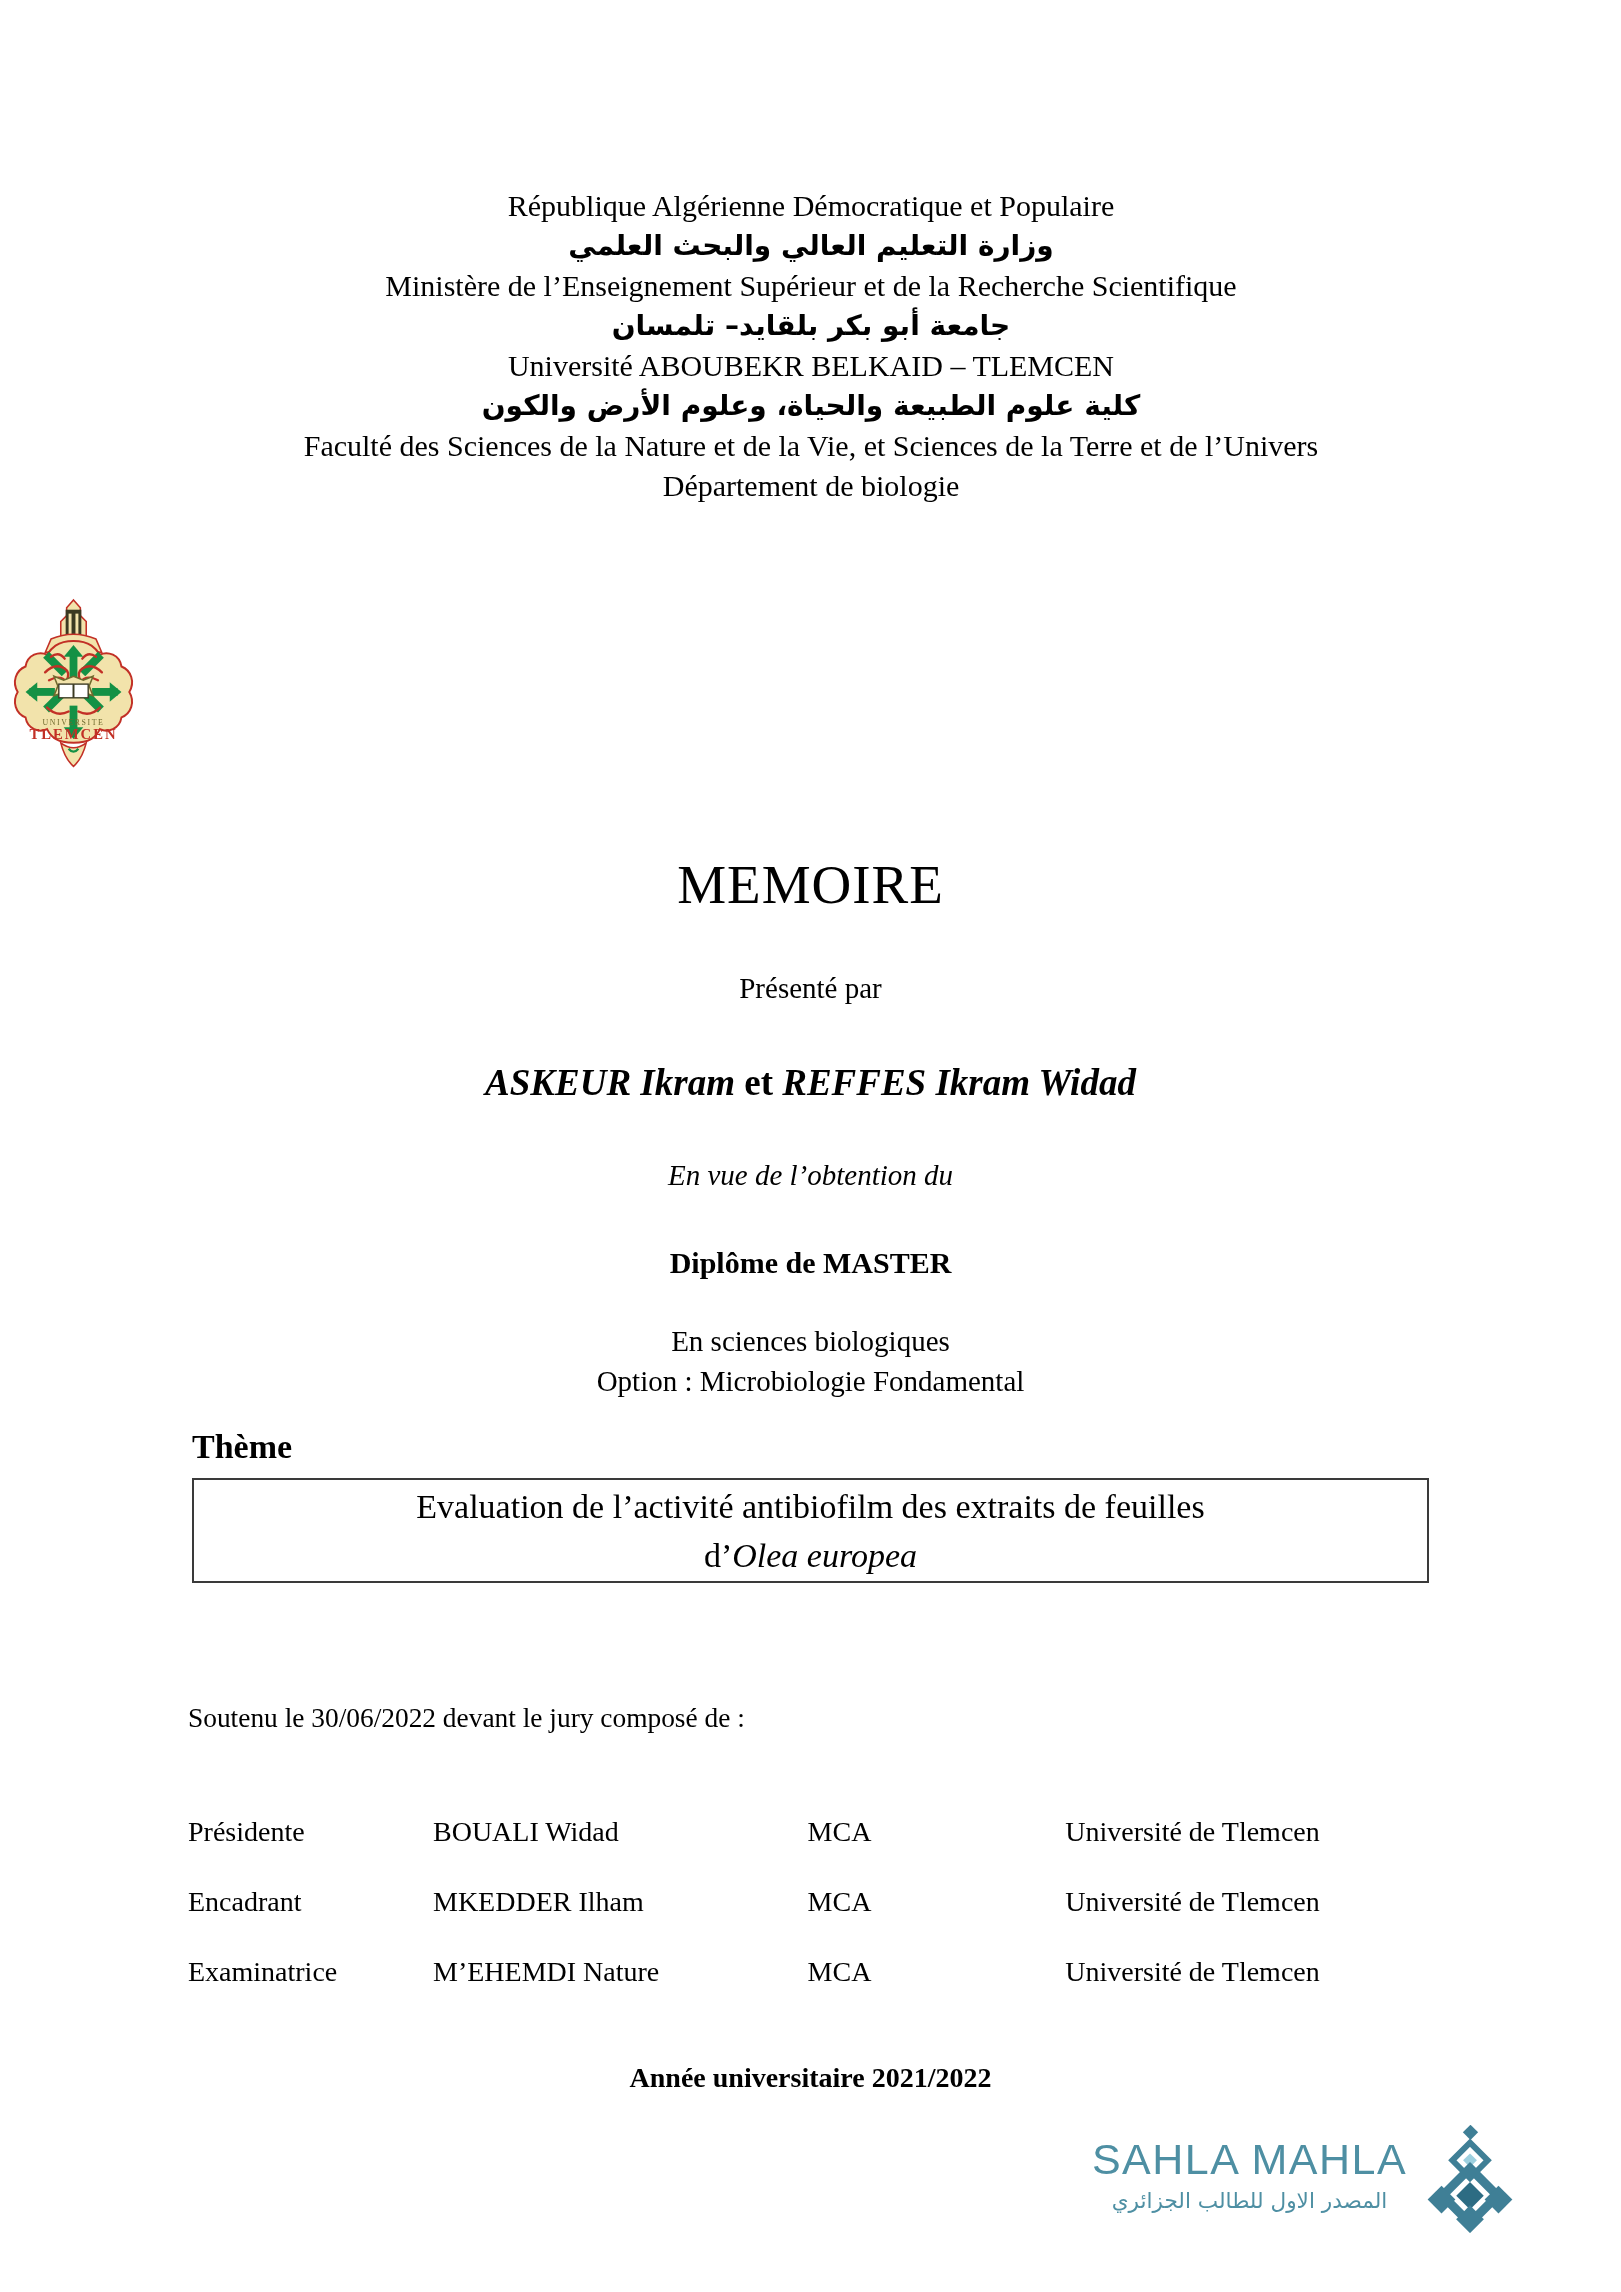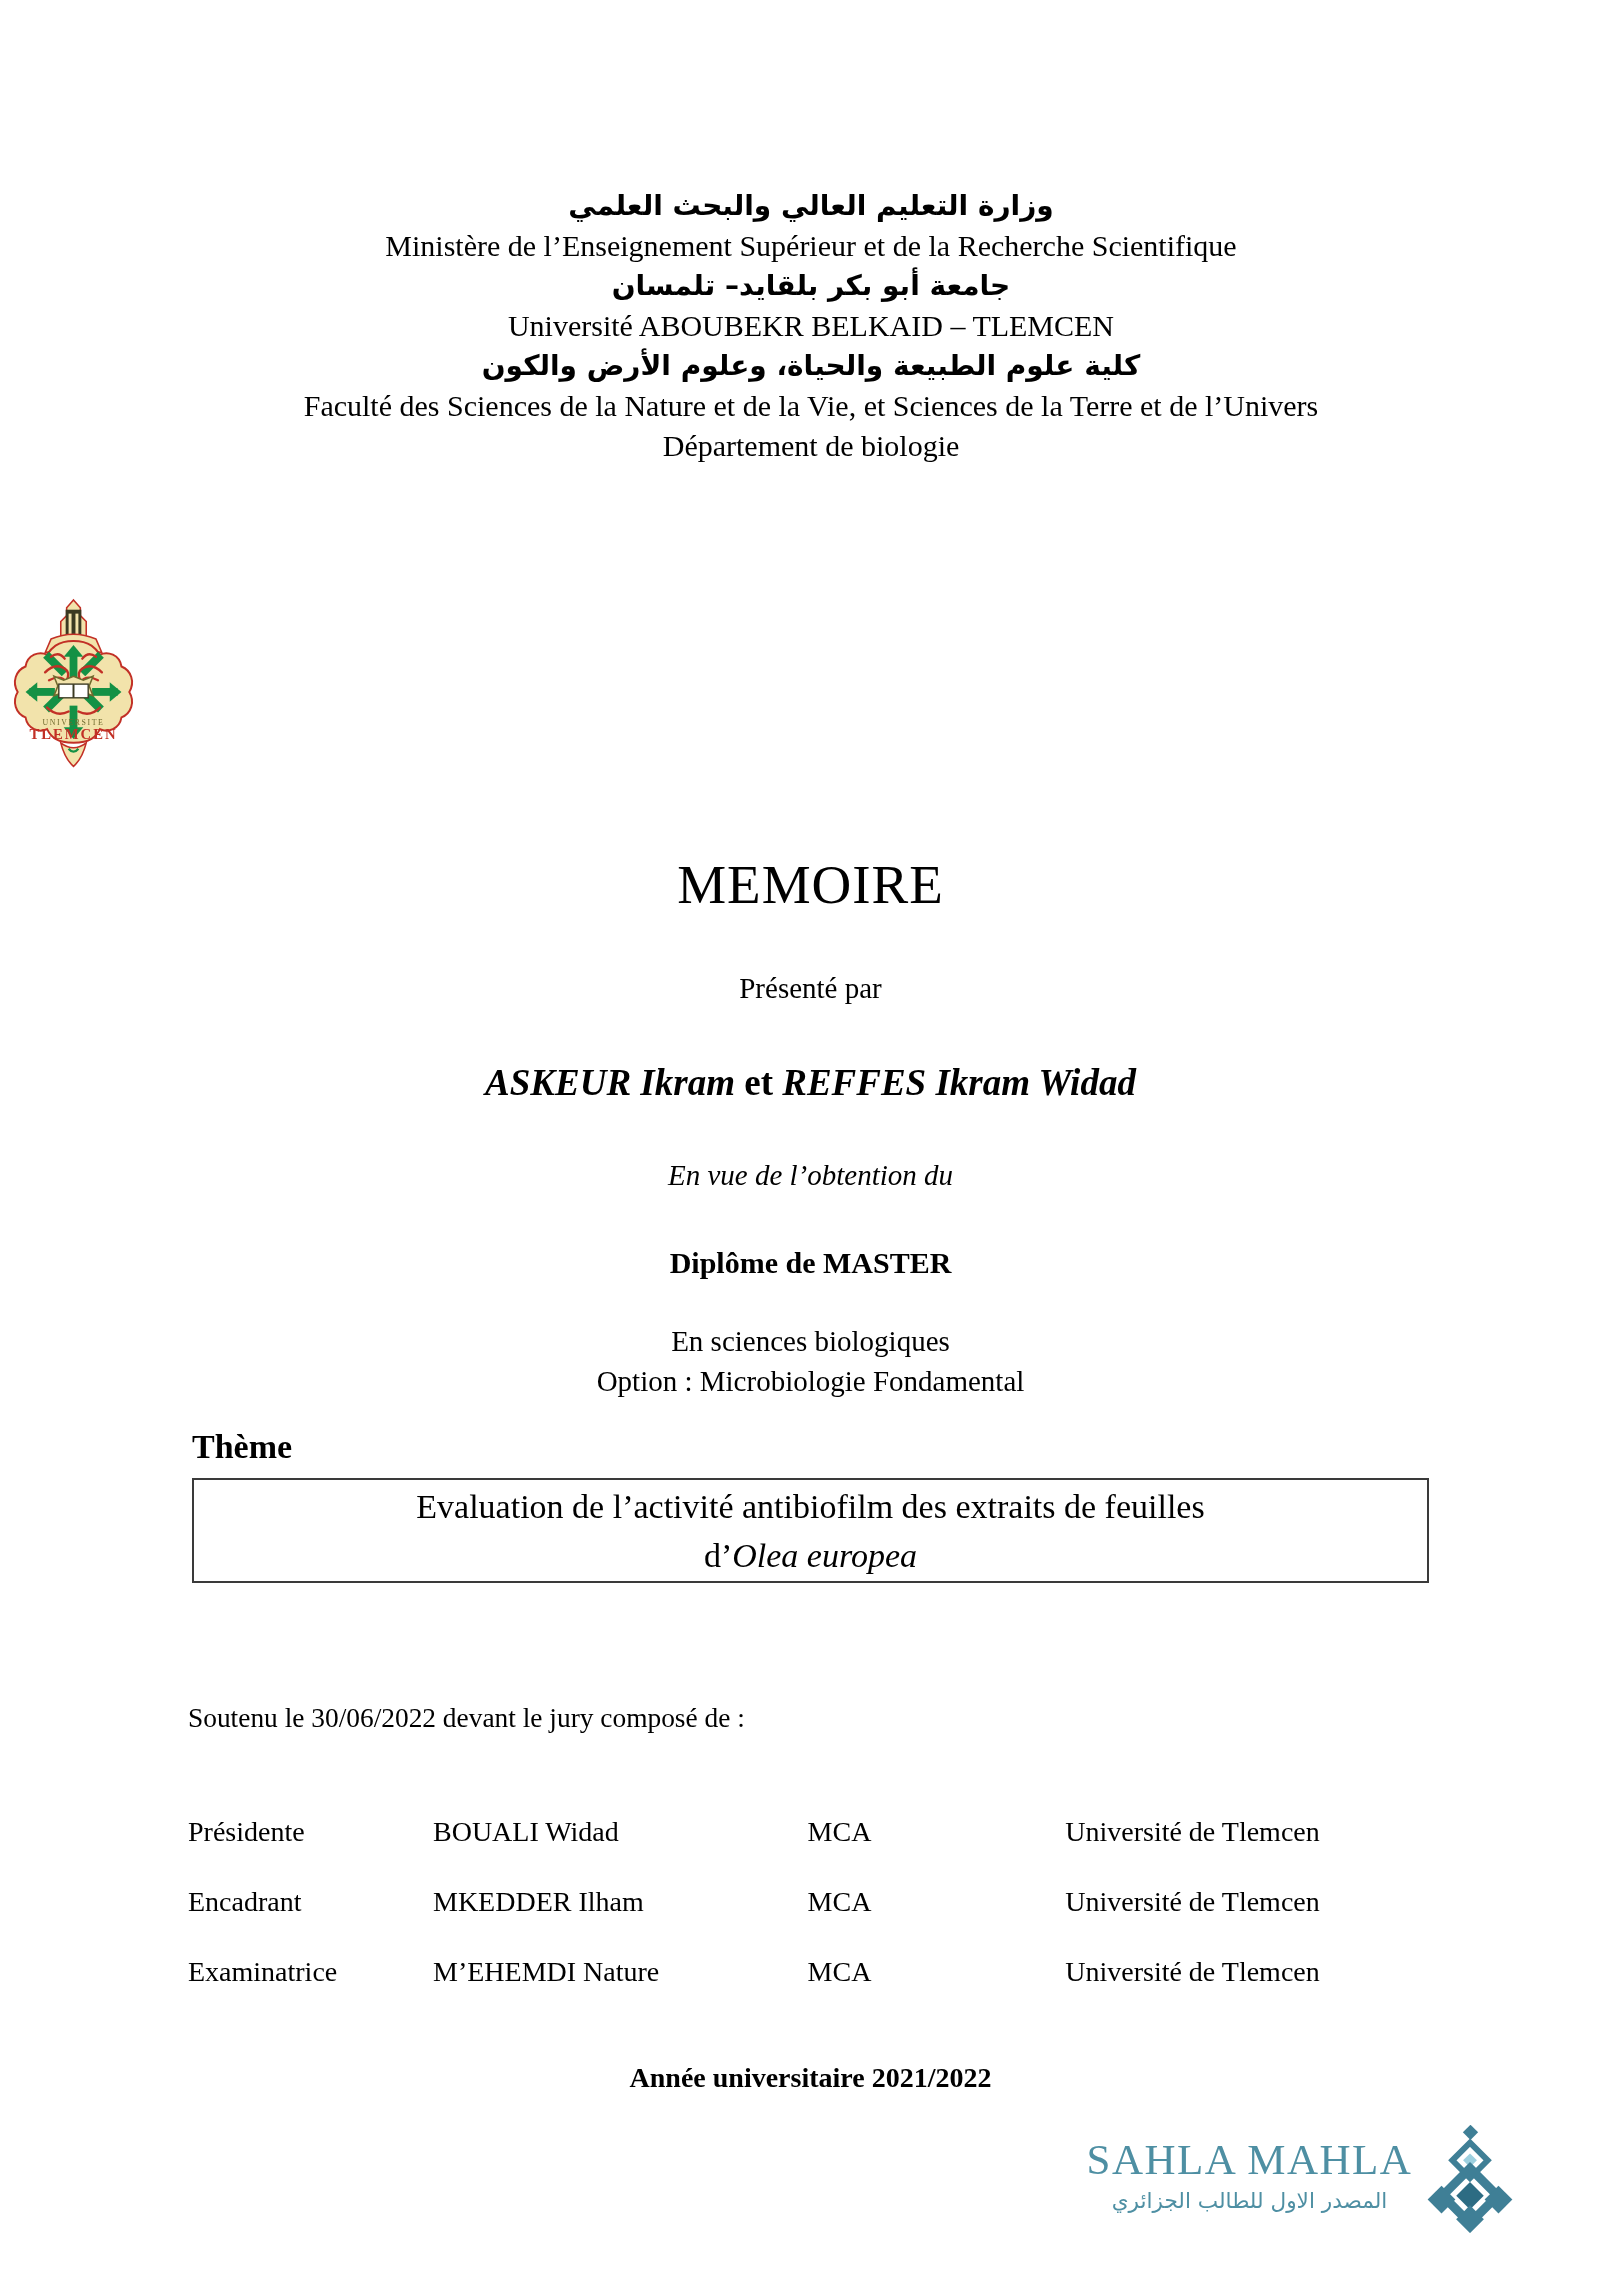--- a/index.html
+++ b/index.html
@@ -195,21 +195,21 @@
     height: 127px;
   }
   .wm-text {
     position: absolute;
     top: 9.8px;
     left: 0;
     width: 363px;
     text-align: center;
   }
   .wm-title {
-    font-family: Liberation Serif, serif;
+    font-family: Liberation Sans, sans-serif;
     font-size: 43px;
     letter-spacing: 1.5px;
     color: #4e8fa3;
     line-height: 49px;
     white-space: nowrap;
   }
   .wm-sub {
     font-family: "DejaVu Sans", "Liberation Sans", sans-serif;
     font-size: 21.6px;
     color: #4e8fa3;
@@ -222,20 +222,21 @@
     top: 0;
     left: 348px;
   }
 </style>
 </head>
 <body>
 
 <div class="page">
 
   <div class="header-block">
+    <div class="hdr-line">République Algérienne Démocratique et Populaire</div>
     <div class="hdr-ar">وزارة التعليم العالي والبحث العلمي</div>
     <div class="hdr-line">Ministère de l’Enseignement Supérieur et de la Recherche Scientifique</div>
     <div class="hdr-ar">جامعة أبو بكر بلقايد– تلمسان</div>
     <div class="hdr-line">Université ABOUBEKR BELKAID – TLEMCEN</div>
     <div class="hdr-ar">كلية علوم الطبيعة والحياة، وعلوم الأرض والكون</div>
     <div class="hdr-line wrap">Faculté des Sciences de la Nature et de la Vie, et Sciences de la Terre et de l’Univers</div>
     <div class="hdr-line">Département de biologie</div>
   </div>
 
   <div class="logo-wrap">

